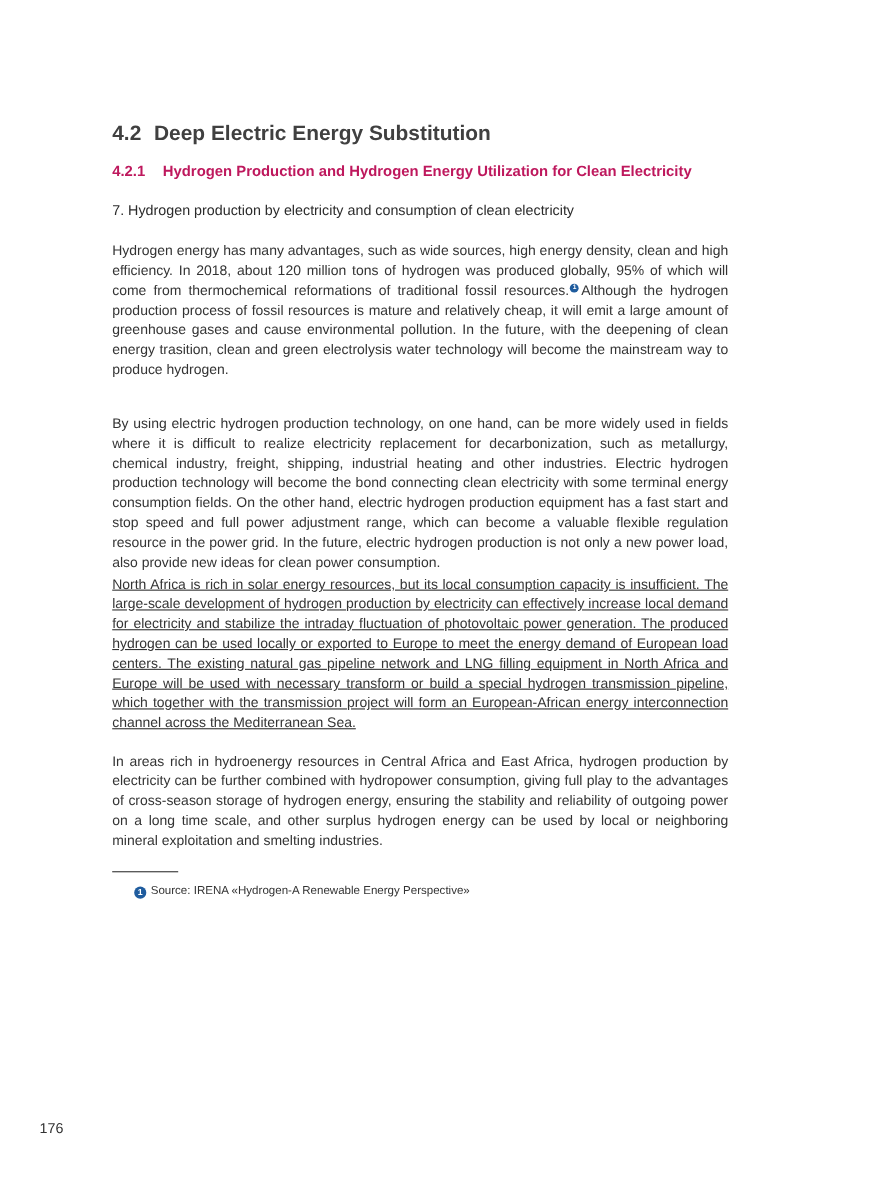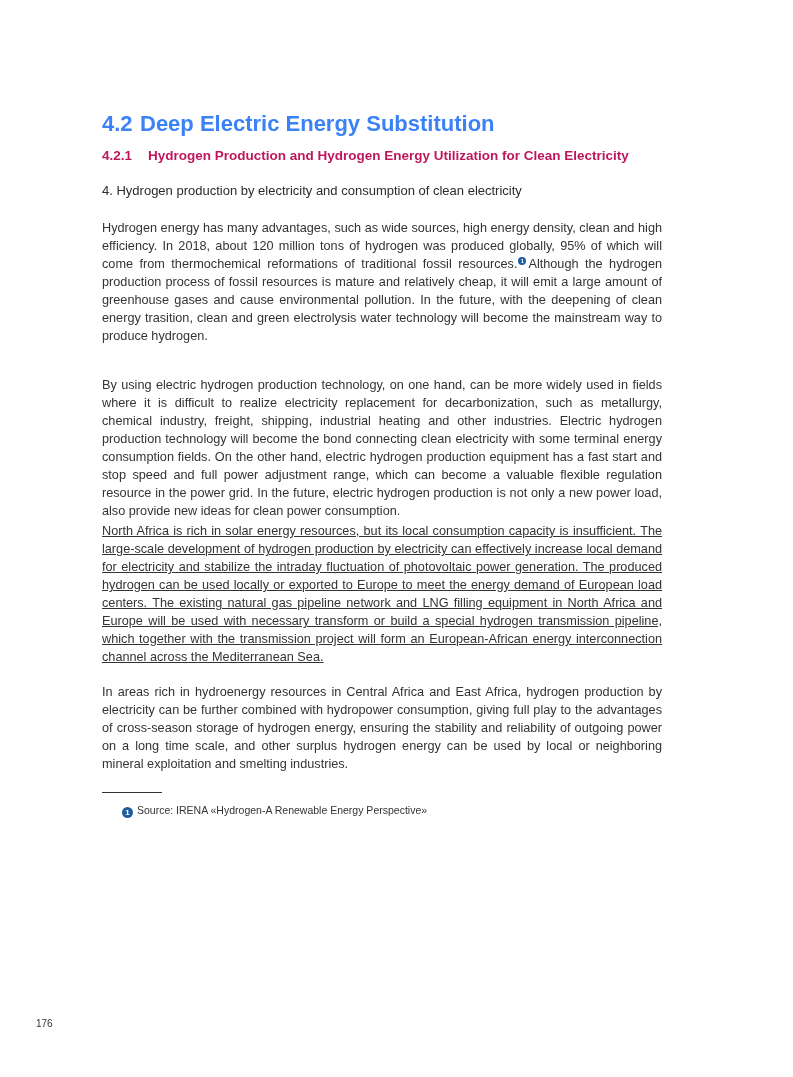--- a/index.html
+++ b/index.html
@@ -1,52 +1,52 @@
 <!DOCTYPE html>
 <html><head>
 <meta charset="utf-8">
 <style>
   html, body { margin: 0; padding: 0; background: #ffffff; }
   body { width: 793px; height: 1077px; position: relative; overflow: hidden;
          font-family: "Liberation Sans", sans-serif; color: #2b2b2b; }
   .page { position: absolute; left: 102px; top: 0; width: 560px; }
-  .h2 { position: absolute; top: 111px; left: 0; font-size: 22px; font-weight: bold; color: #3b82f6; white-space: nowrap; }
+  .h2 { position: absolute; top: 111px; left: 0; font-size: 19px; font-weight: bold; color: #404040; white-space: nowrap; }
   .h2 .num { display: inline-block; width: 38px; }
   .h3 { position: absolute; top: 148px; left: 0; font-size: 13.5px; font-weight: bold; color: #be185d; white-space: nowrap; }
   .h3 .num { display: inline-block; width: 46px; }
   .h4 { position: absolute; top: 183px; left: 0; font-size: 13px; color: #2b2b2b; white-space: nowrap; }
   .para { position: absolute; left: 0; width: 560px; font-size: 12.7px; line-height: 18px;
           text-align: justify; color: #333333; }
   .p1 { top: 219px; }
   .p2 { top: 376px; }
   .p3 { top: 522px; text-decoration: underline; }
   .p4 { top: 683px; }
   .fn-ref { display: inline-block; width: 8px; height: 8px; border-radius: 50%; background: #1f5c9e;
             color: #fff; font-size: 6px; line-height: 8px; text-align: center; vertical-align: super;
             font-weight: bold; margin-left: 1px; margin-right: 2px; }
   .fn-rule { position: absolute; top: 792px; left: 0; width: 60px; height: 1px; background: #333; }
   .footnote { position: absolute; top: 804px; left: 0; font-size: 10.5px; color: #333; white-space: nowrap; margin-left: 20px; }
   .fn-icon { display: inline-block; width: 11px; height: 11px; border-radius: 50%; background: #1f5c9e;
              color: #fff; font-size: 8px; line-height: 11px; text-align: center; font-weight: bold;
              vertical-align: -1px; margin-right: 4px; }
-  .page-num { position: absolute; left: 36px; top: 1018px; font-size: 10px; color: #333; }
+  .page-num { position: absolute; left: 36px; top: 1018px; font-size: 13px; color: #333; }
 </style>
 </head>
 <body>
 
 <div class="page">
   <div class="h2">
     <span class="num">4.2</span><span>Deep Electric Energy Substitution</span>
   </div>
 
   <div class="h3">
     <span class="num">4.2.1</span><span>Hydrogen Production and Hydrogen Energy Utilization for Clean Electricity</span>
   </div>
 
-  <div class="h4">4. Hydrogen production by electricity and consumption of clean electricity</div>
+  <div class="h4">7. Hydrogen production by electricity and consumption of clean electricity</div>
 
   <p class="para p1" style="margin:0;">
     <span>Hydrogen energy has many advantages, such as wide sources, high energy density, clean and high efficiency. In 2018, about 120 million tons of hydrogen was produced globally, 95% of which will come from thermochemical reformations of traditional fossil resources.</span><span class="fn-ref">1</span><span>Although the hydrogen production process of fossil resources is mature and relatively cheap, it will emit a large amount of greenhouse gases and cause environmental pollution. In the future, with the deepening of clean energy trasition, clean and green electrolysis water technology will become the mainstream way to produce hydrogen.</span>
   </p>
 
   <p class="para p2" style="margin:0;">By using electric hydrogen production technology, on one hand, can be more widely used in fields where it is difficult to realize electricity replacement for decarbonization, such as metallurgy, chemical industry, freight, shipping, industrial heating and other industries. Electric hydrogen production technology will become the bond connecting clean electricity with some terminal energy consumption fields. On the other hand, electric hydrogen production equipment has a fast start and stop speed and full power adjustment range, which can become a valuable flexible regulation resource in the power grid. In the future, electric hydrogen production is not only  a new power load, also provide new ideas for clean power consumption.</p>
 
   <p class="para p3" style="margin:0;">North Africa is rich in solar energy resources, but its local consumption capacity is insufficient. The large-scale development of hydrogen production by electricity can effectively increase local demand for electricity and stabilize the intraday fluctuation of photovoltaic power generation. The produced hydrogen can be used locally or exported to Europe to meet the energy demand of European load centers. The existing natural gas pipeline network and LNG filling equipment in North Africa and Europe will be used with necessary transform or build a special hydrogen transmission pipeline, which together with the transmission project will form an European-African energy interconnection channel across the Mediterranean Sea.</p>
 
   <p class="para p4" style="margin:0;">In areas rich in hydroenergy resources in Central Africa and East Africa, hydrogen production by electricity can be further combined with hydropower consumption, giving full play to the advantages of cross-season storage of hydrogen energy, ensuring the stability and reliability of outgoing power on a long time scale, and other surplus hydrogen energy can be used by local or neighboring mineral exploitation and smelting industries.</p>

